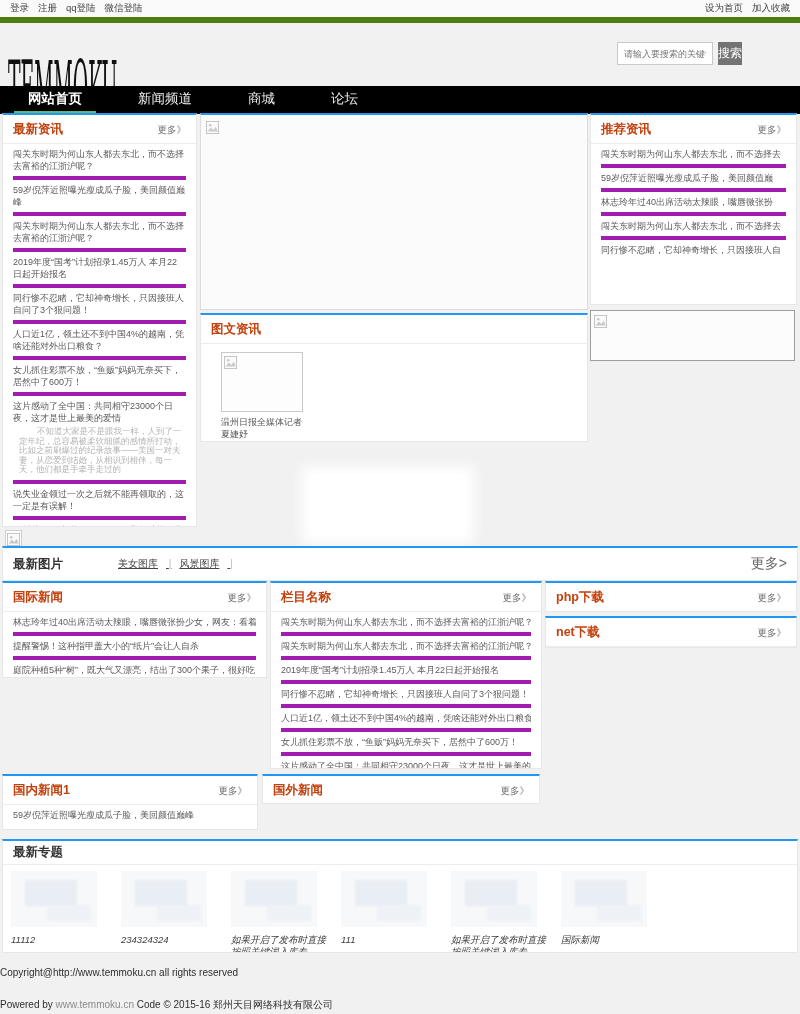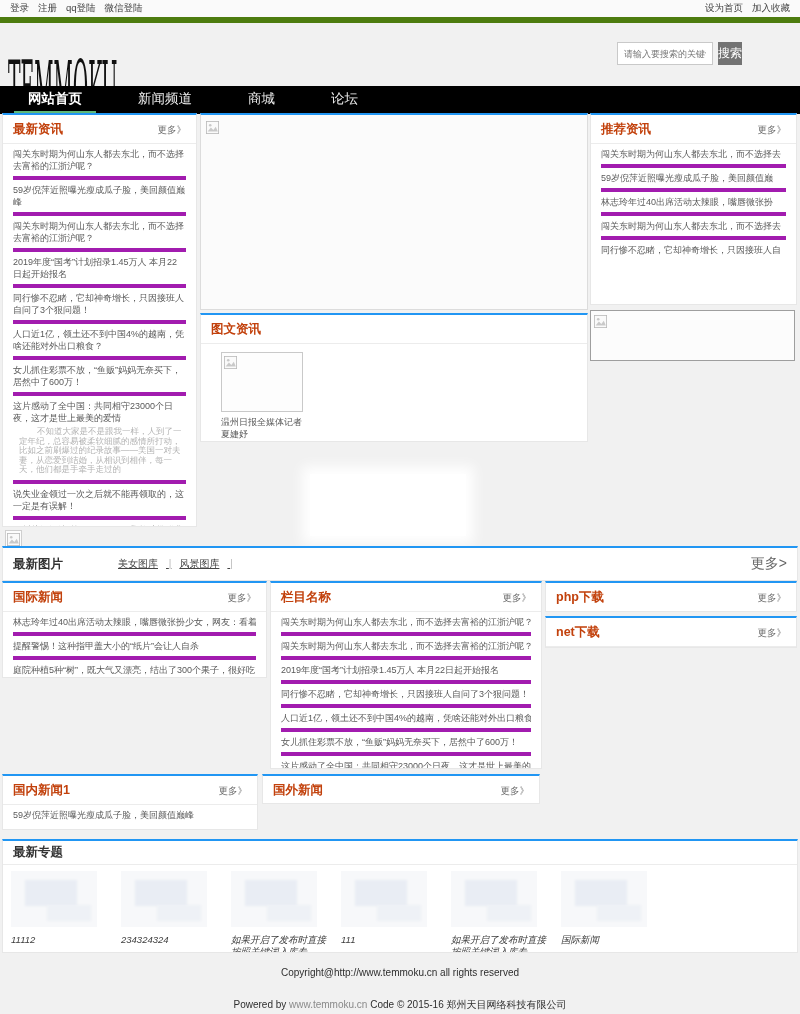--- a/index.html
+++ b/index.html
@@ -112,21 +112,21 @@
   .topics-h      { height:24px; line-height:23px; padding:0 10px; border-bottom:1px solid #ececec;
                    font-size:12.5px; font-weight:bold; color:#333; }
   .cards         { display:flex; padding:6px 8px 0 8px; }
   .card          { width:100px; margin-right:10px; cursor:pointer;font-style:italic; }
   .card-thumb    { position:relative; width:86px; height:56px; background:#f7f8fa; overflow:hidden; }
   .card-thumb .r1{ position:absolute; left:14px; top:9px;  width:52px; height:26px; background:#e9edf4; filter:blur(1px); }
   .card-thumb .r2{ position:absolute; right:6px; bottom:6px; width:44px; height:16px; background:#eef1f6; filter:blur(1px); }
   .card-cap      { font-size:9.5px; line-height:12px; color:#3c3c3c; margin-top:7px; }
 
   
-  .footer { position:absolute; left:0; top:958px; width:800px; text-align:center;
+  .footer { position:absolute; left:0; top:958px; width:800px; 
             font-size:10px; color:#2e2e2e; }
   .footer .l1 { margin-top:9px; }
   .footer .l2 { margin-top:20px; }
   .footer .flink { color:#8a8a8a; }
 </style>
 </head>
 <body>
 
 <div class="topbar">
   <div class="links">

